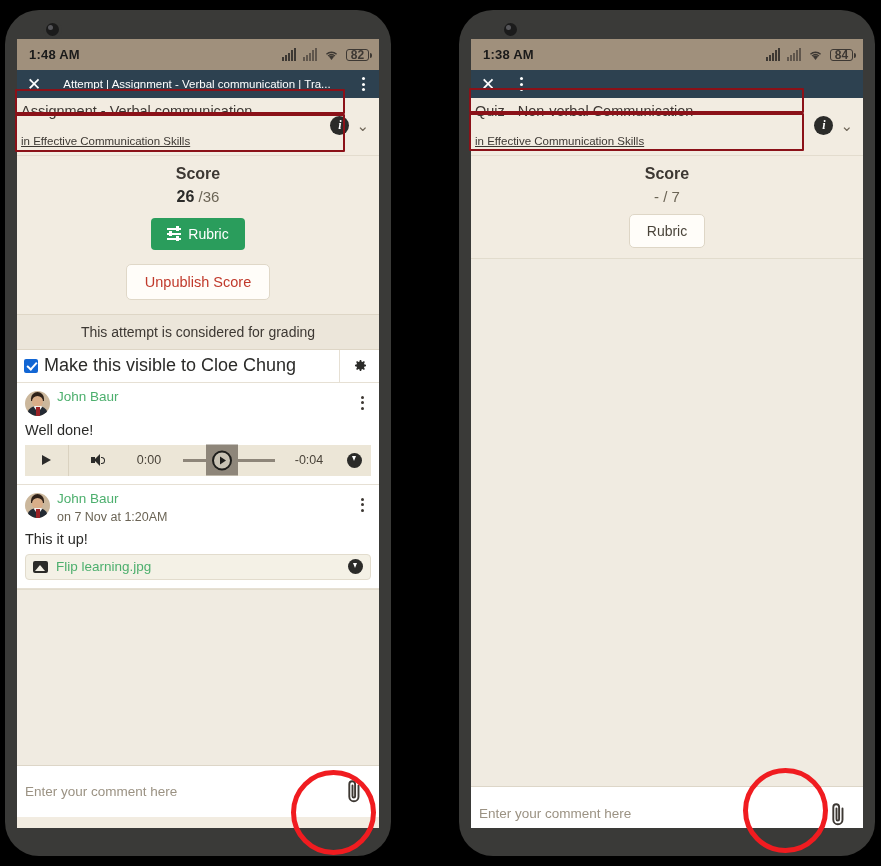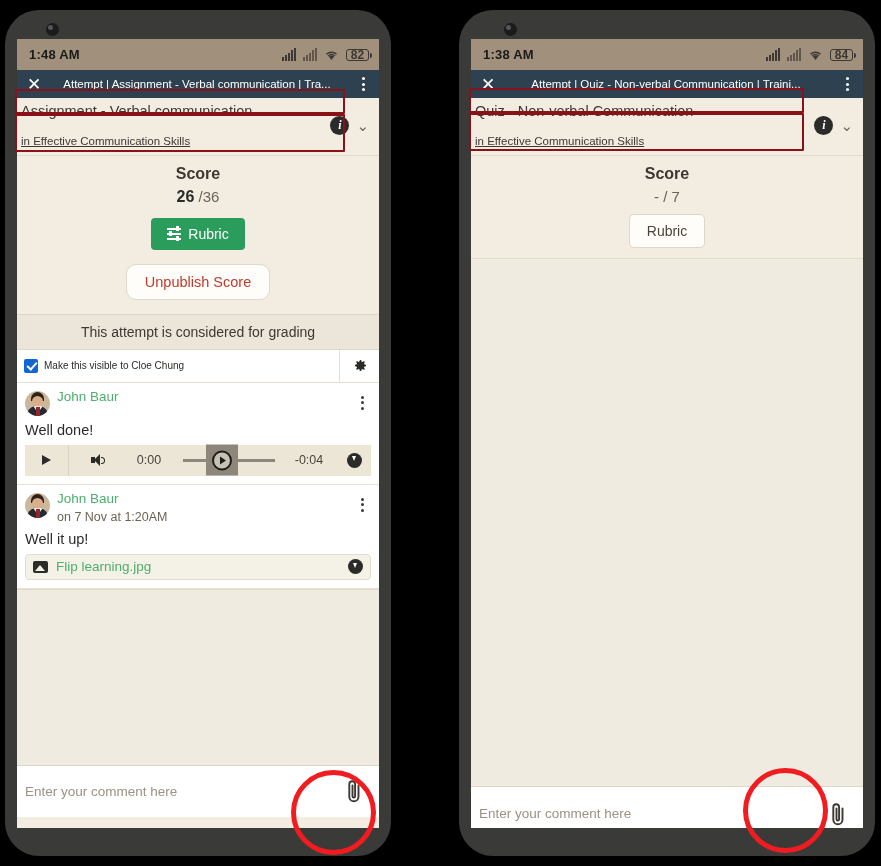--- a/index.html
+++ b/index.html
@@ -147,21 +147,21 @@
   .tune-icon i:nth-child(2) { top: 5px; }
   .tune-icon i:nth-child(3) { top: 10px; }
   .tune-icon b { position: absolute; width: 3px; height: 5px; background: #fff; display: block; }
   .tune-icon b:nth-child(4) { left: 9px; top: -1.5px; }
   .tune-icon b:nth-child(5) { left: 2px; top: 3.5px; }
   .tune-icon b:nth-child(6) { left: 9px; top: 8.5px; }
 
   .btn-unpub-wrap { text-align: center; padding: 14px 0 14px 0; }
   .btn-unpublish {
     background: #fffdf9; color: #c0392b;
-    border: 1px solid #e0d8c8; border-radius: 10px;
+    border: 1px solid #e0d8c8; border-radius: 5px;
     padding: 9px 18px; font-size: 14.5px;
     font-family: "Liberation Sans", sans-serif;
   }
 
   .grading-note {
     background: #ece6da; text-align: center;
     font-size: 14px; color: #3d3833;
     padding: 9px 0;
     border-top: 1px solid #ded6c6; border-bottom: 1px solid #ded6c6;
   }
@@ -174,21 +174,21 @@
   .vis-left { flex: 1; display: flex; align-items: center; gap: 6px; padding-left: 7px; }
   .cb {
     width: 14px; height: 14px; background: #1266d4; border-radius: 2px;
     position: relative; flex: none;
   }
   .cb::after {
     content: ""; position: absolute; left: 4.5px; top: 1.5px;
     width: 4px; height: 8px; border: solid #fff;
     border-width: 0 2px 2px 0; transform: rotate(42deg);
   }
-  .vis-label { font-size: 10px; color: #2b2b29; }
+  .vis-label { font-size: 18px; color: #2b2b29; }
   .gear-cell {
     width: 40px; flex: none; display: flex; align-items: center; justify-content: center;
     border-left: 1px solid #e6e0d4; height: 100%;
   }
   .gear { font-size: 15px; color: #2b2b29; line-height: 1; }
 
   
   .comments { background: #ffffff; }
   .comment { padding: 6px 8px 8px 8px; border-bottom: 1px solid #e6e0d4; }
   .c-head { display: flex; align-items: flex-start; gap: 7px; }
@@ -450,21 +450,21 @@
             <div class="c-meta">
               <div class="c-author">John Baur</div>
               <div class="c-time">on 7 Nov at 1:20AM</div>
             </div>
             <div class="c-kebab">
                 <span></span>
                 <span></span>
                 <span></span>
               </div>
           </div>
-          <div class="c-body">Well it up!</div>
+          <div class="c-body">This it up!</div>
           <div class="attach">
             <span class="img-icon"></span>
             <span class="attach-name">Flip learning.jpg</span>
             <span class="dlcircle"></span>
           </div>
         </div>
 
       </div>
 
       <div class="filler" style="height:176px"></div>
@@ -511,21 +511,20 @@
             <path d="M4.3 7.1 A5.6 5.6 0 0 1 11.7 7.1" stroke="#3d3833" stroke-width="1.4" fill="none"></path>
           </svg>
           <span class="ico-batt">
               <span>84</span>
             </span>
         </div>
       </div>
 
       <div class="appbar">
         <div class="close-x">✕</div>
-        <div class="appbar-title">Attempt | Quiz - Non-verbal Communication | Traini...</div>
         <div class="kebab">
             <span></span>
             <span></span>
             <span></span>
           </div>
       </div>
 
       <div class="ctxrow">
         <div class="ctx-text">
           <div class="ctx-title">Quiz - Non-verbal Communication</div>

